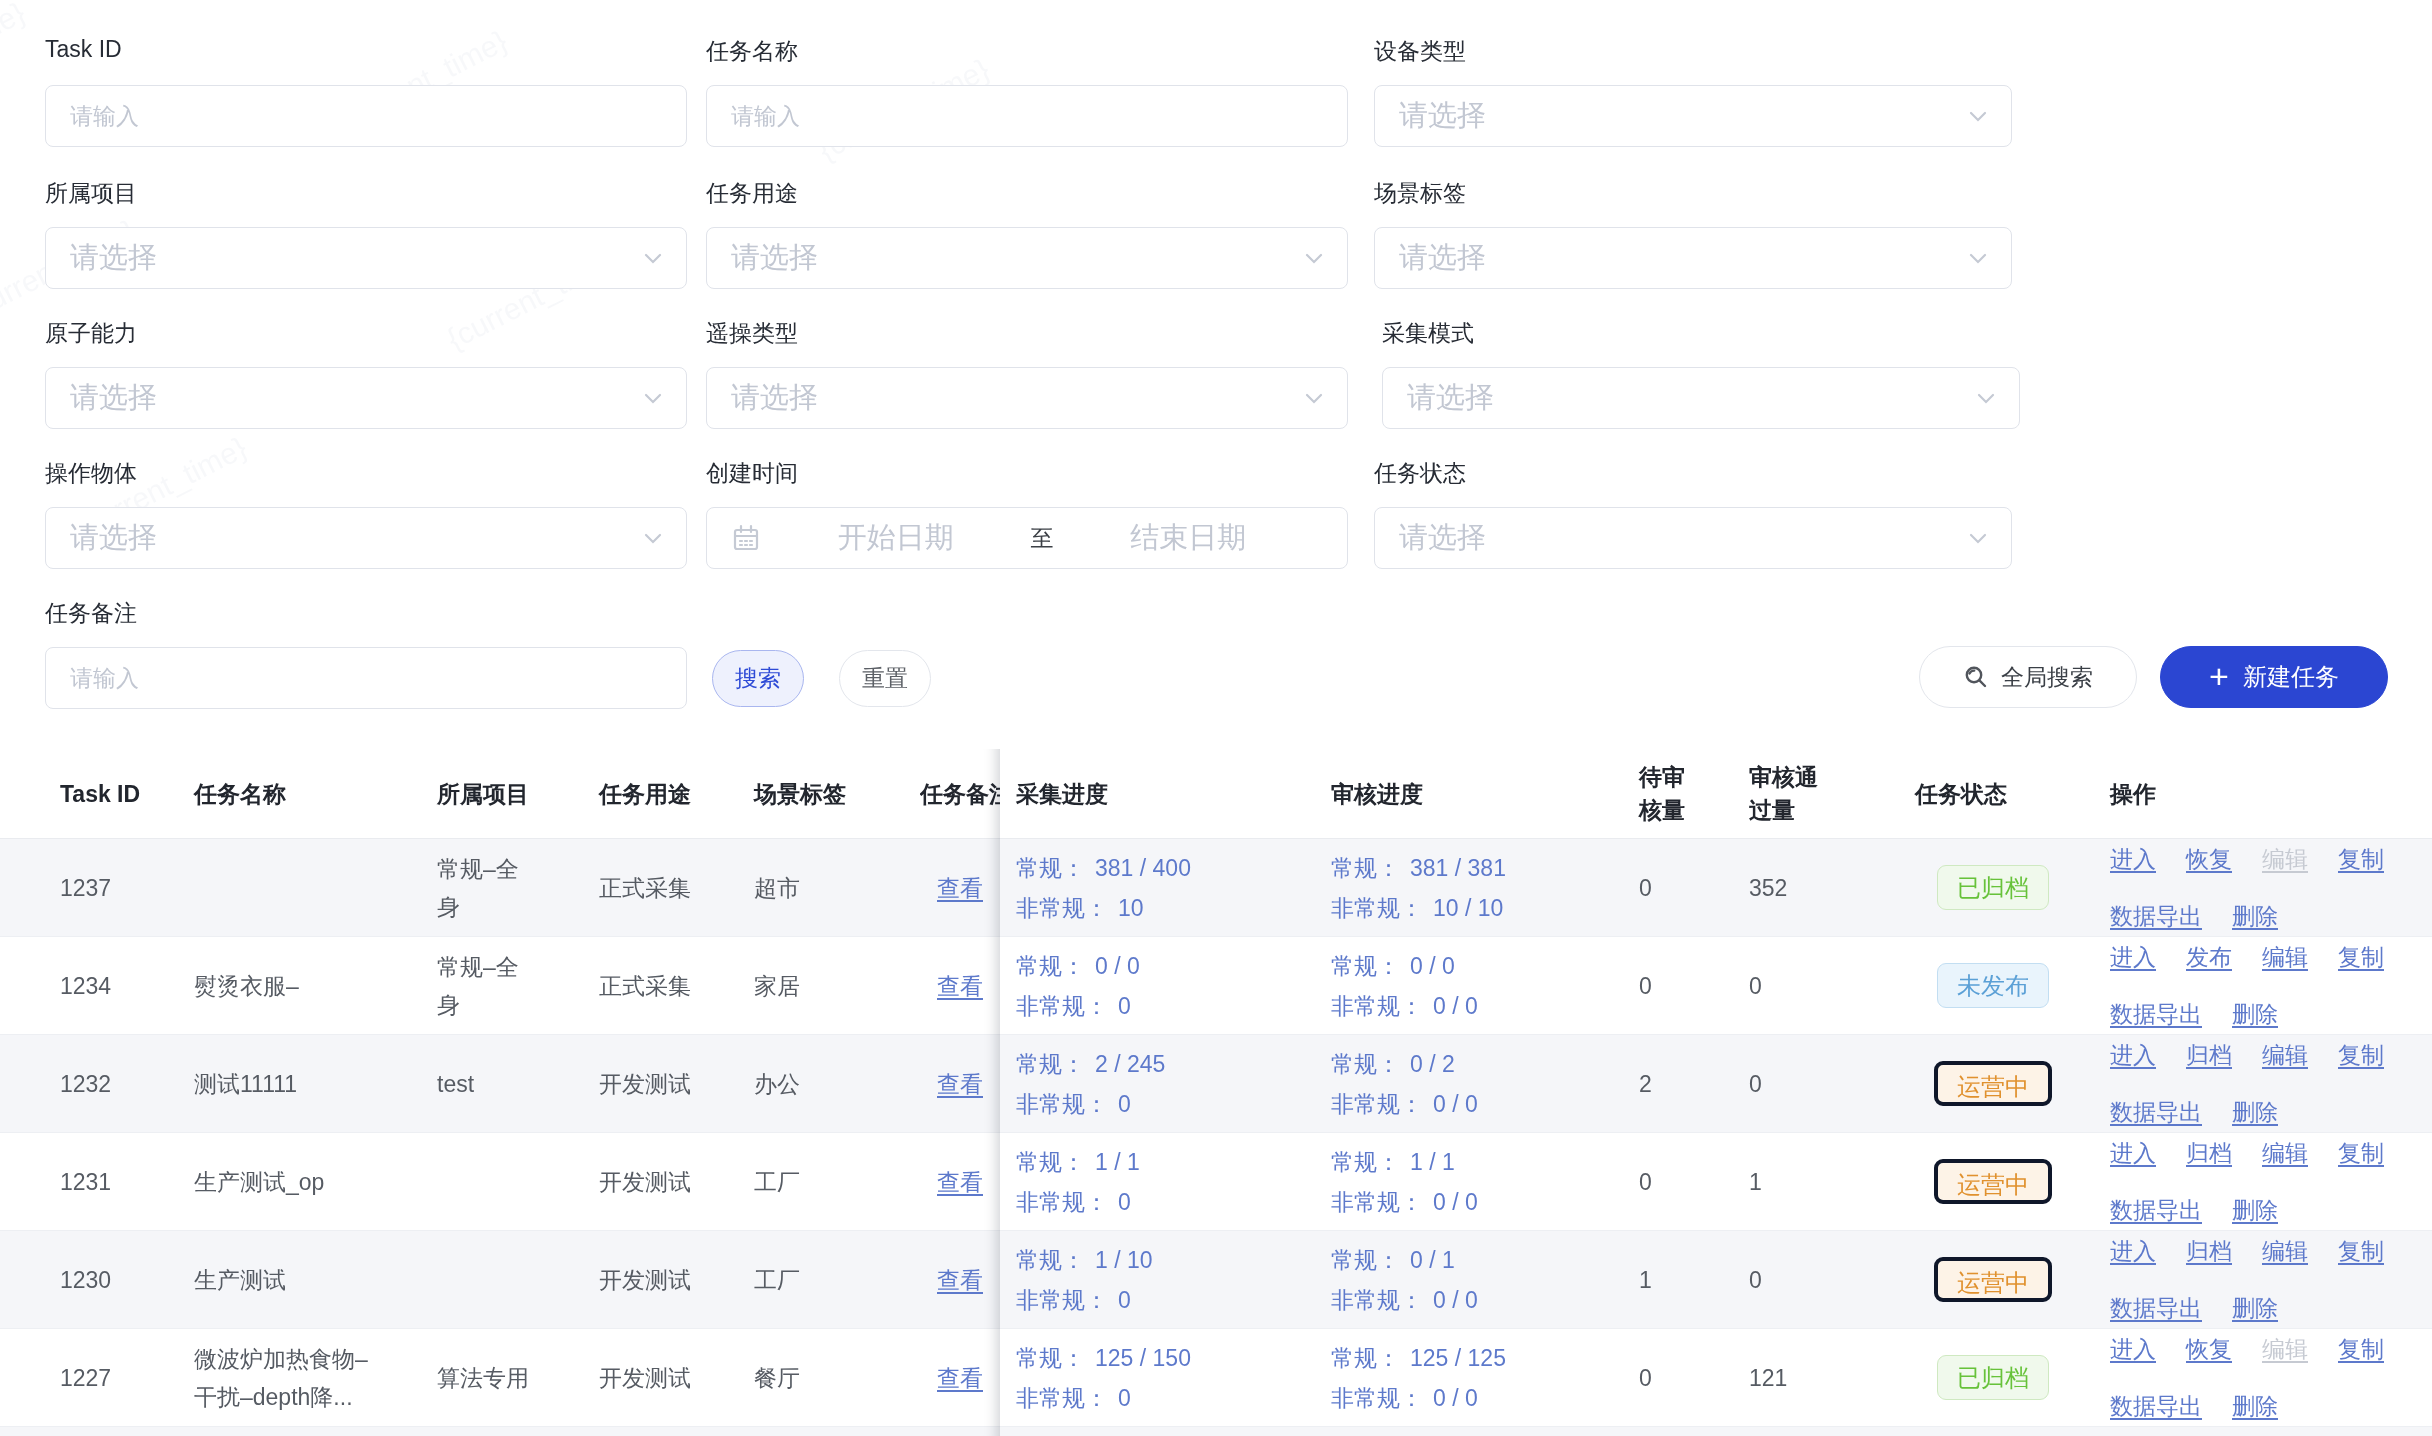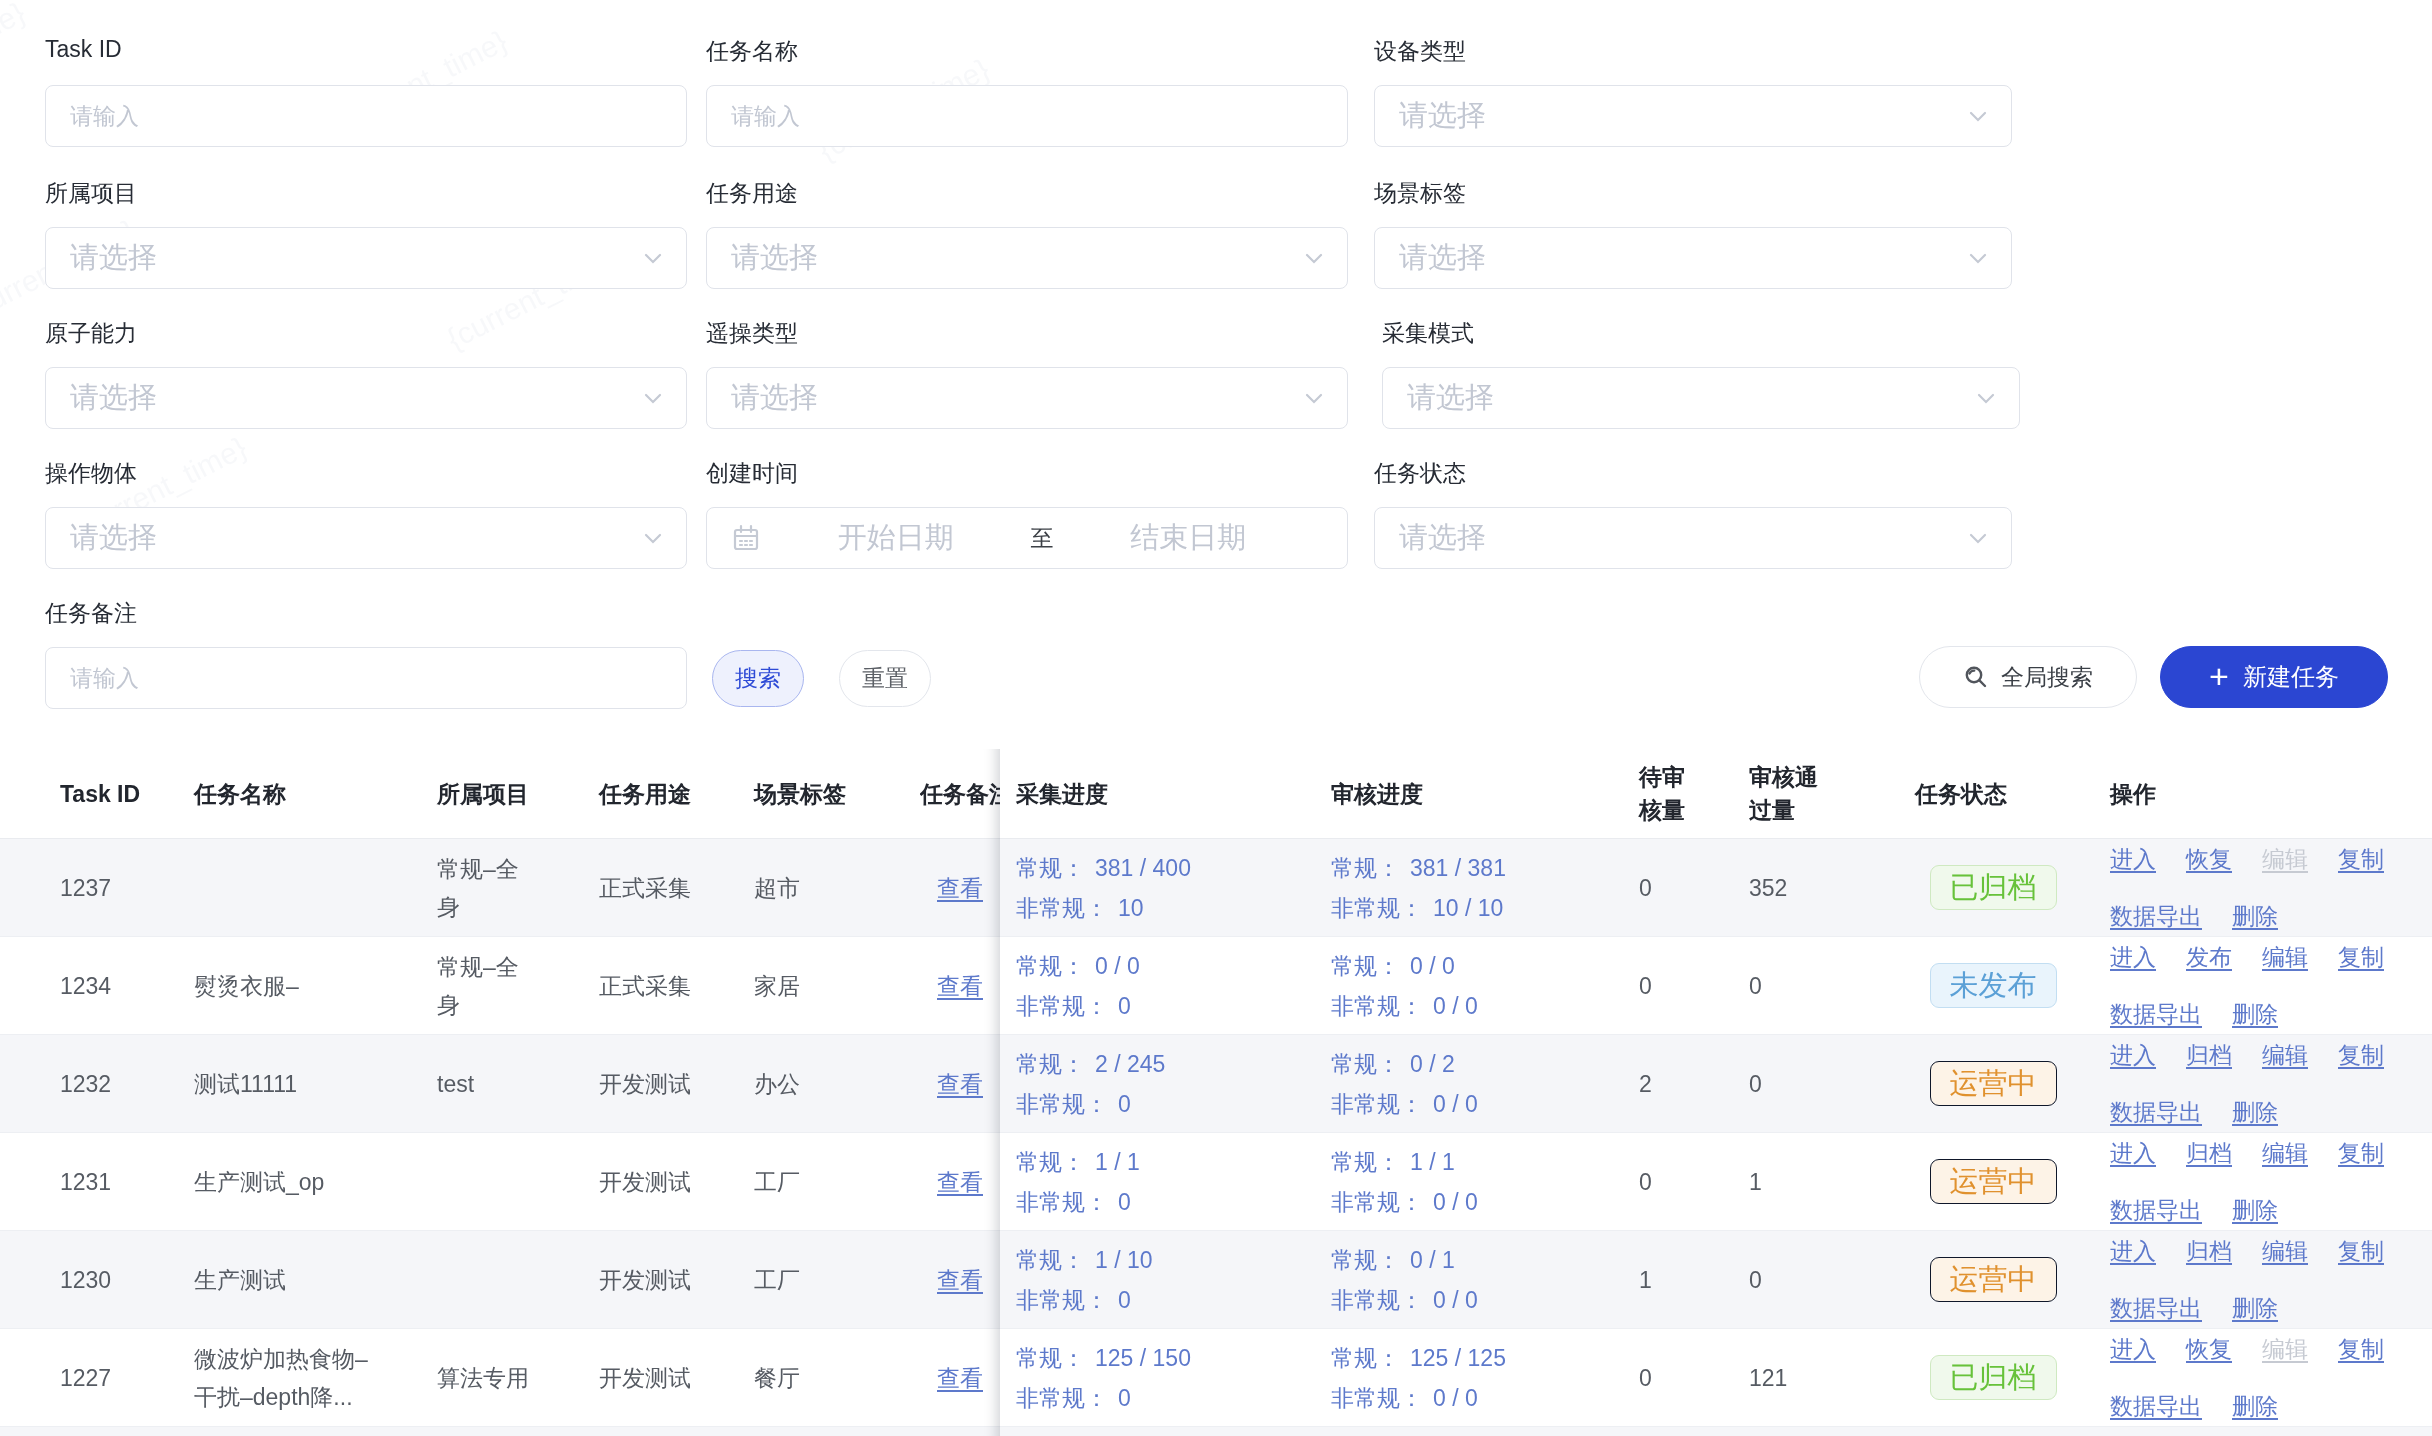--- a/index.html
+++ b/index.html
@@ -70,24 +70,24 @@
   .h-collect{ left:1016px; } .h-review{ left:1331px; }
   .h-pending{ left:1639px; width:52px; } .h-approved{ left:1749px; width:72px;font-family:Liberation Serif, serif; }
   .h-status{ left:1915px; } .h-actions{ left:2110px; }
 
   .view-link{ color:#5d79cb; text-decoration:underline; text-underline-offset:4px; cursor:pointer; }
   .pline{ display:flex; gap:10px; color:#5d79cb; line-height:40px; }
   .aline{ display:flex; gap:30px; line-height:40px; }
   .action-link{ color:#5d79cb; text-decoration:underline; text-underline-offset:4px; cursor:pointer; white-space:nowrap; }
   .action-link.disabled{ color:#c6cad2; cursor:default; }
 
-  .badge{ display:inline-block; height:45px; line-height:43px; padding:0 19px; border-radius:9px; font-size:29px; }
+  .badge{ display:inline-block; height:45px; line-height:43px; padding:0 19px; border-radius:9px; font-size:24px; }
   .badge--archived{ color:#67c23a; background:#f0f9ec; border:1px solid #cfe9c1; }
   .badge--unpublished{ color:#5ba0d6; background:#e9f4fc; border:1px solid #c2def2; }
-  .badge--operating{ color:#e0912e; background:#fdf3e7; border:1px solid #0f172a; }
+  .badge--operating{ color:#e0912e; background:#fdf3e7; border:4px solid #0f172a; }
 
   .fixed-shadow{ position:absolute; left:0; top:0; width:1000px; height:100%;
     pointer-events:none; z-index:3; box-shadow: inset -16px 0 14px -14px rgba(15,23,42,0.22); }
   .next-row-strip{ height:9px; background:#f5f6f9; }
 
   svg .stroke{ stroke:#c5cad4; stroke-width:2.2; fill:none; stroke-linecap:round; }
   svg .stroke-dark{ stroke:#51555c; stroke-width:2.4; fill:none; stroke-linecap:round; }
 </style>
 </head>
 <body>

